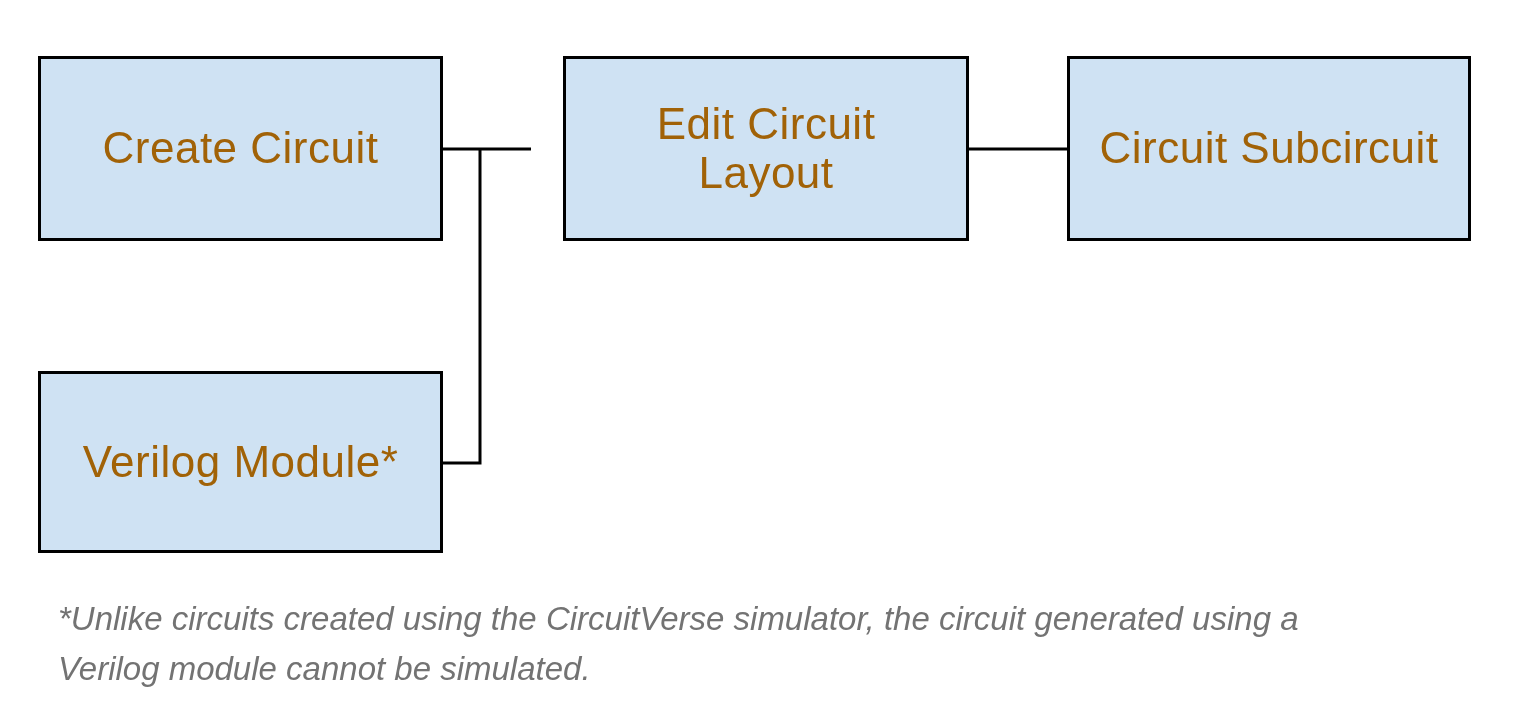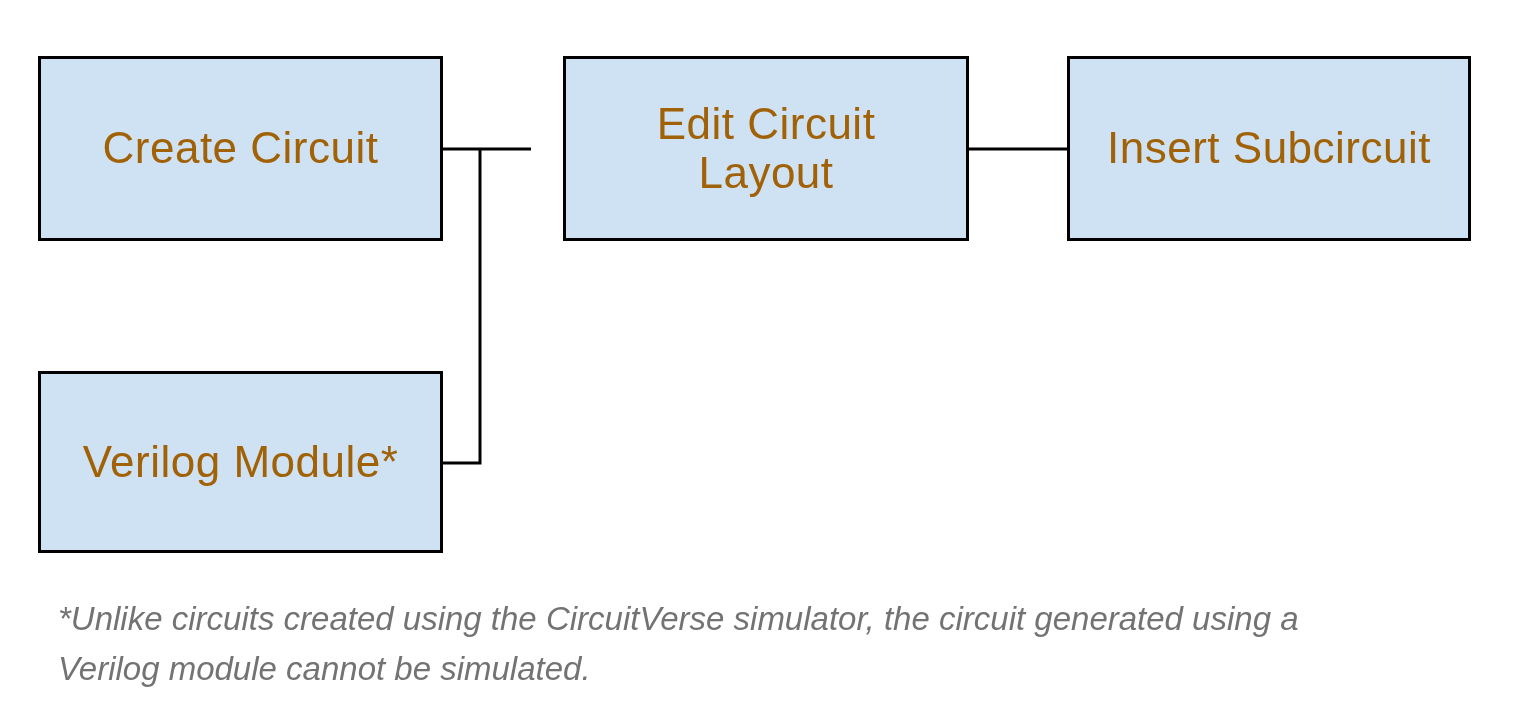--- a/index.html
+++ b/index.html
@@ -70,21 +70,21 @@
   <div class="node" id="node-create">
     <span class="label">Create Circuit</span>
   </div>
 
   <div class="node" id="node-edit">
     <span class="label">Edit Circuit
 Layout</span>
   </div>
 
   <div class="node" id="node-insert">
-    <span class="label">Insert Subcircuit</span>
+    <span class="label">Circuit Subcircuit</span>
   </div>
 
   <div class="node" id="node-verilog">
     <span class="label">Verilog Module*</span>
   </div>
 
   <div id="footnote">*Unlike circuits created using the CircuitVerse simulator, the circuit generated using a
 Verilog module cannot be simulated.</div>
 
 </div>

